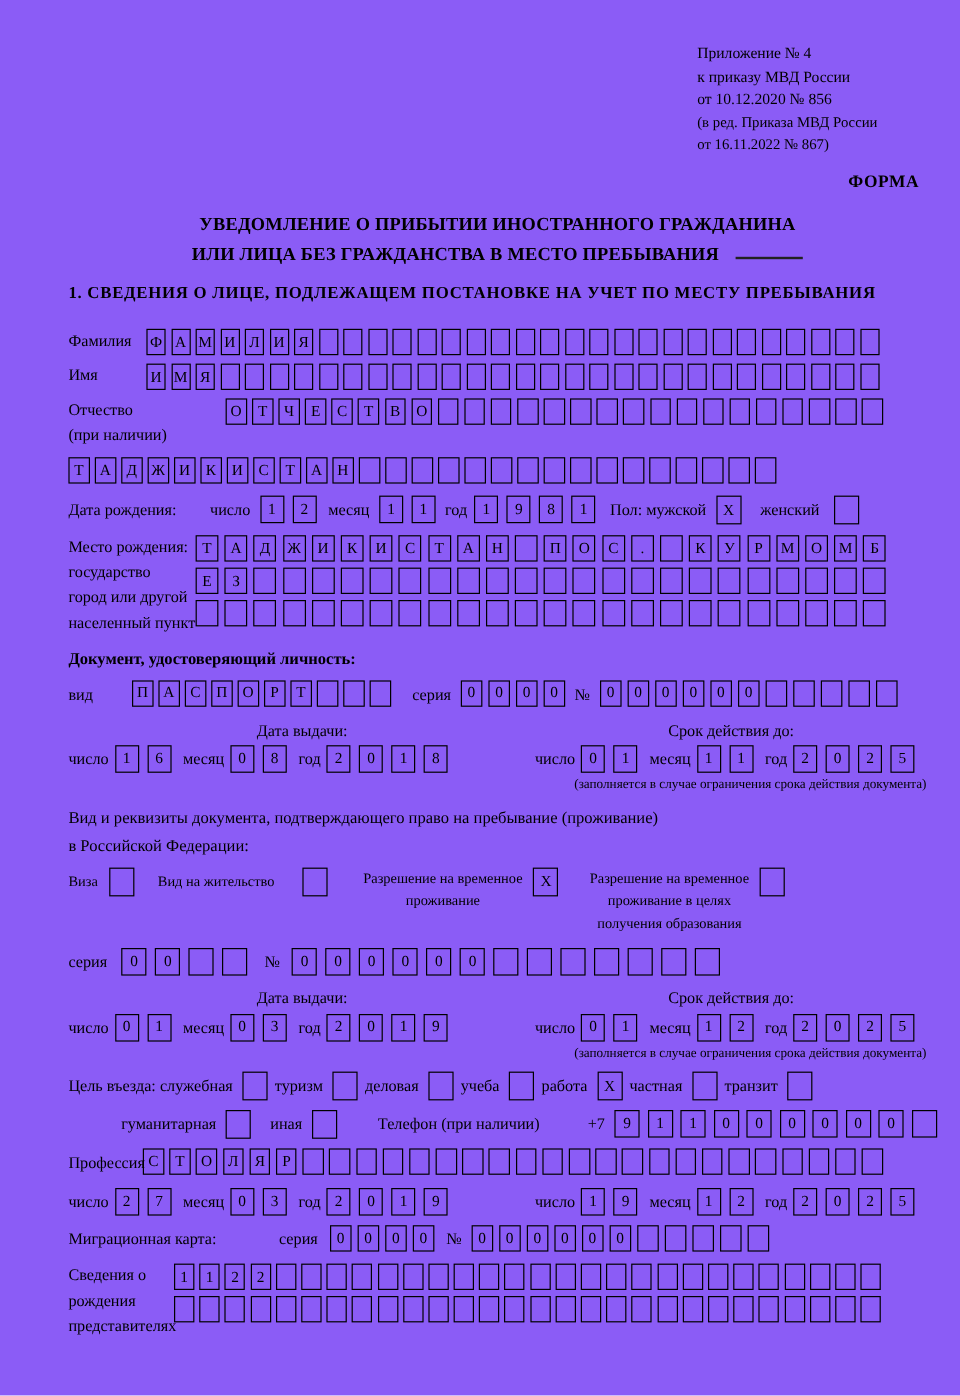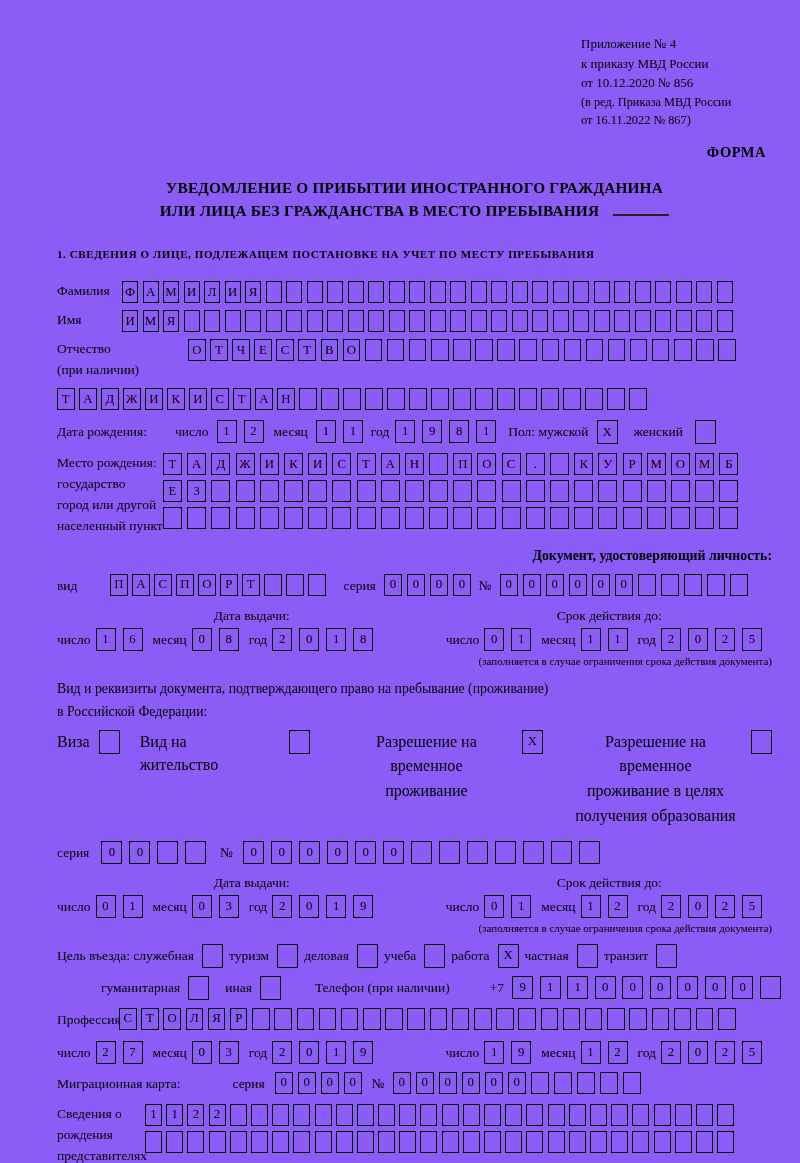--- a/index.html
+++ b/index.html
@@ -10,21 +10,21 @@
     font-family:"Liberation Serif","DejaVu Serif",serif;
     font-size:13.5px;line-height:1.35;
   }
   
   .corner{width:185px;margin-left:auto;margin-right:6px;font-size:13px;line-height:1.5;}
   .corner .sub{font-size:12.3px;}
   .forma{text-align:right;font-weight:bold;font-size:14.5px;margin:14px 6px 0 0;letter-spacing:.5px;}
   
   .title{text-align:center;font-weight:bold;font-size:15.3px;line-height:1.45;margin-top:14px;letter-spacing:.2px;}
   .blank-line{display:inline-block;width:56px;border-bottom:2px solid #222;margin-left:14px;height:1em;vertical-align:baseline;}
-  .section-heading{font-weight:bold;font-size:11px;letter-spacing:.6px;margin:24px 0 20px;white-space:nowrap;}
+  .section-heading{font-weight:bold;font-size:14px;letter-spacing:.6px;margin:12px 0 20px;white-space:nowrap;}
   
   .row{display:flex;align-items:flex-start;margin-bottom:7px;}
   .lblcol{flex:none;font-size:13.5px;line-height:1.55;}
   .inline-lbl{font-size:13.5px;line-height:23px;white-space:nowrap;}
   
   .cells{display:flex;gap:var(--g,4.5px);flex:none;}
   .cell{
     flex:none;box-sizing:content-box;
     width:var(--w,14px);height:var(--h,20px);
     border:1.6px solid #000;
@@ -48,26 +48,26 @@
   .dp-titles{display:flex;font-size:13.5px;margin-bottom:3px;}
   .dpt-left{width:395px;text-align:center;}
   .dpt-right{width:330px;text-align:center;}
   .dp-cells{display:flex;}
   .dp-left{width:395px;}
   .dgroup{display:flex;align-items:flex-start;}
   .dgroup .inline-lbl{margin-right:5px;}
   .dgroup .cells{margin-right:10px;}
   .dp-note{text-align:right;font-size:11px;margin-top:3px;}
   
-  .doc-heading{text-align:right;font-weight:bold;font-size:13.8px;margin:10px 0 8px;}
+  .doc-heading{text-align:left;font-weight:bold;font-size:13.8px;margin:10px 0 8px;}
   
   .intro{font-size:13.8px;line-height:1.7;}
   .stay-options{display:flex;align-items:flex-start;gap:16px;margin:6px 0 12px;}
   .opt{display:flex;align-items:flex-start;gap:9px;}
-  .opt .txt{font-size:16px;line-height:23px;}
+  .opt .txt{font-size:12px;line-height:23px;}
   .opt .txt.multi{text-align:center;line-height:1.55;}
   
   .purpose-row{display:flex;align-items:flex-start;gap:6px;margin-bottom:8px;flex-wrap:nowrap;}
   .purpose-row .inline-lbl{margin-right:2px;}
   .indent44{margin-left:44px;}
   .gap-wide{width:22px;flex:none;}
 </style>
 </head>
 <body>
 

